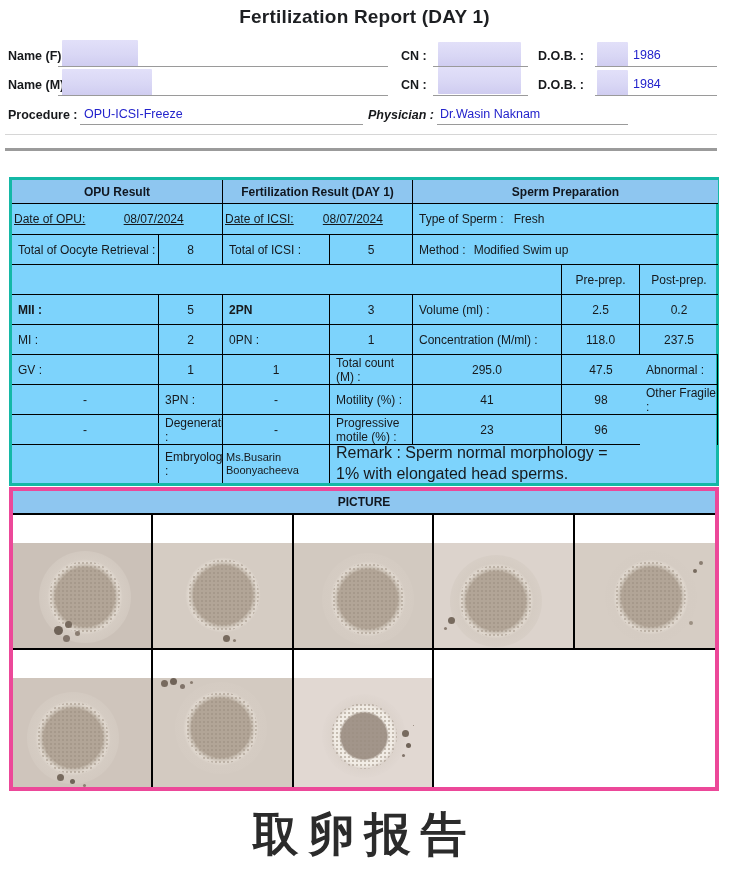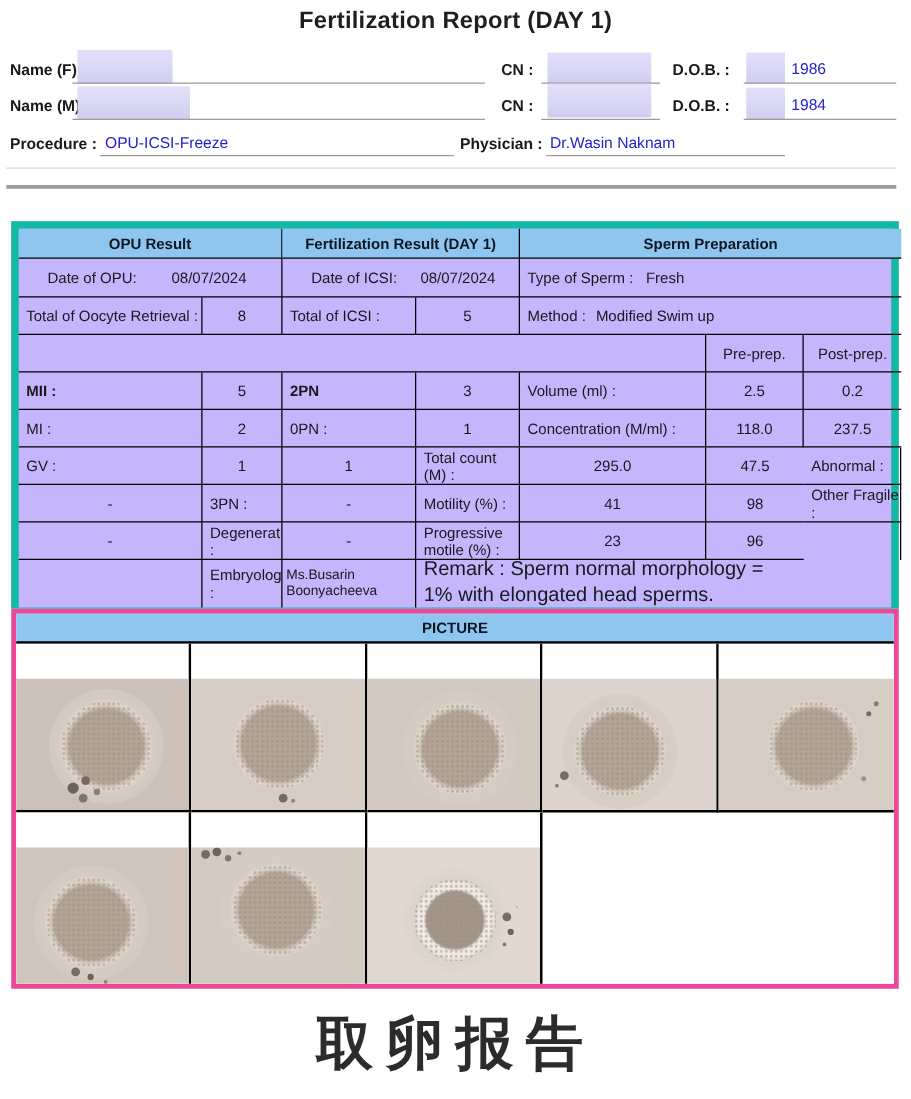--- a/index.html
+++ b/index.html
@@ -21,34 +21,34 @@
   
   .flabel{position:absolute;font-size:12.5px;font-weight:700;white-space:nowrap;}
   .fvalue{position:absolute;font-size:12.5px;color:var(--ink-blue);white-space:nowrap;}
   .redact{position:absolute;background:linear-gradient(180deg,#e2e0f9 0%,var(--redaction) 55%,#cfccf0 100%);border-radius:1px;}
   .uline{position:absolute;height:1px;background:#9a9a9a;}
   .hairline{position:absolute;left:5px;top:134px;width:712px;height:1px;background:#d6d6d6;}
   .divider{position:absolute;left:5px;top:148px;width:712px;height:3px;background:#9b9b9b;}
 
   
   .maintable{position:absolute;left:9px;top:177px;width:710px;
-             display:grid;border:6px solid #14b8a6;background:#c4b5fd;
+             display:grid;border:3px solid #14b8a6;background:#7dd3fc;
              grid-template-columns:147px 64px 107px 83px 149px 78px 78px;
              grid-template-rows:24px 31px 30px 30px 30px 30px 30px 30px 30px 38px;
              font-size:12px;}
   .c{border-right:1px solid #000;border-bottom:1px solid #000;
      display:flex;align-items:center;overflow:hidden;}
   .lc{border-right:none;}
   .lr{border-bottom:none;}
   .s2{grid-column:span 2;} .s3{grid-column:span 3;} .s5{grid-column:span 5;}
   .hd{background:var(--header-blue);font-weight:700;justify-content:center;color:#10161f;}
   .lbl{padding-left:6px;text-align:left;}
   .val{justify-content:center;text-align:center;}
   .b{font-weight:700;}
-  .dcell{padding-left:23px;}
+  .dcell{padding-left:2px;text-decoration:underline;}
   .dv{flex:1;text-align:center;}
   .vgap{margin-left:10px;}
   .small{font-size:11px;line-height:1.2;padding-left:3px;}
   .remark{font-size:16px;line-height:1.3;padding:2px 6px;align-items:center;}
 
   
   .pictable{position:absolute;left:9px;top:487px;width:710px;border:4px solid #ec4899;background:#fff;}
   .picheader{height:24px;background:var(--header-blue);border-bottom:2px solid #000;
              display:flex;align-items:center;justify-content:center;
              font-weight:700;font-size:12px;color:#10161f;}
@@ -130,21 +130,21 @@
   <div class="redact" style="left:438px;top:67px;width:83px;height:27px;"></div>
   <div class="uline" style="left:433px;top:95px;width:95px;"></div>
   <div class="flabel" style="left:538px;top:78px;">D.O.B. :</div>
   <div class="redact" style="left:597px;top:70px;width:31px;height:26px;"></div>
   <div class="fvalue" style="left:633px;top:77px;">1984</div>
   <div class="uline" style="left:595px;top:95px;width:122px;"></div>
 
   <div class="flabel" style="left:8px;top:108px;">Procedure :</div>
   <div class="fvalue" style="left:84px;top:107px;">OPU-ICSI-Freeze</div>
   <div class="uline" style="left:80px;top:124px;width:283px;"></div>
-  <div class="flabel" style="left:368px;top:108px;">Physician :</div>
+  <div class="flabel" style="left:368px;top:108px;font-style:italic;">Physician :</div>
   <div class="fvalue" style="left:440px;top:107px;">Dr.Wasin Naknam</div>
   <div class="uline" style="left:437px;top:124px;width:191px;"></div>
 
   <div class="hairline"></div>
   <div class="divider"></div>
 
   <div class="maintable">
 
     <div class="c s2 hd">OPU Result</div>
     <div class="c s2 hd">Fertilization Result (DAY 1)</div>

